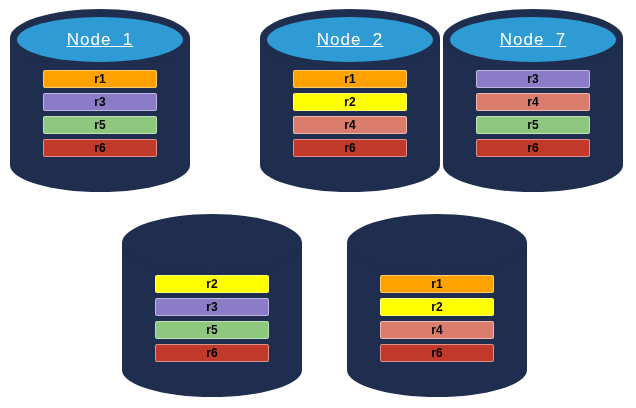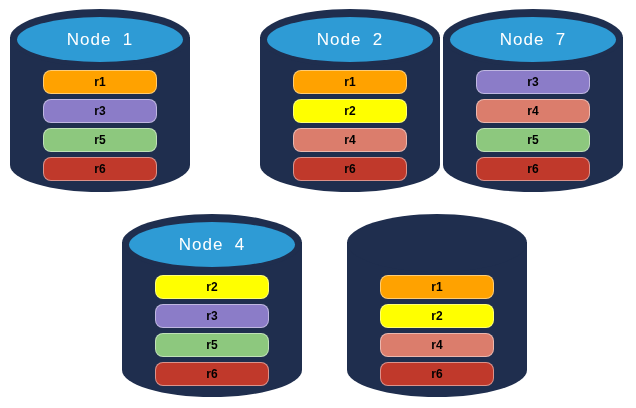--- a/index.html
+++ b/index.html
@@ -30,29 +30,30 @@
     position: absolute; left: 7px; right: 7px; top: 8px; height: 45px;
     border-radius: 50%;
     background: var(--blue);
     display: flex; align-items: center; justify-content: center;
   }
   .node-label {
     color: #ffffff;
     font-size: 17px;
     letter-spacing: 1px;
     white-space: pre;
+    text-decoration: underline;
   }
   .bars {
     position: absolute; left: 33px; right: 33px; top: 61px;
     display: flex; flex-direction: column; gap: 5px;
   }
   .bar {
-    height: 24px;
+    height: 18px;
     box-sizing: border-box;
-    border-radius: 8px;
+    border-radius: 2px;
     border: 1px solid rgba(255,255,255,0.45);
     display: flex; align-items: center; justify-content: center;
   }
   .bar-label {
     font-weight: bold;
     font-size: 12px;
     color: #000000;
     line-height: 1;
   }
   
@@ -130,23 +131,20 @@
         </div>
         <div class="bar" style="background: rgb(192, 57, 43);">
           <span class="bar-label">r6</span>
         </div>
       </div>
   </div>
     <div class="cylinder pos-3">
     <div class="cyl-bottom"></div>
     <div class="cyl-rect"></div>
     <div class="cyl-top-dark"></div>
-    <div class="cyl-top">
-      <span class="node-label">Node  4</span>
-    </div>
     <div class="bars">
         <div class="bar" style="background: rgb(255, 255, 0);">
           <span class="bar-label">r2</span>
         </div>
         <div class="bar" style="background: rgb(139, 124, 200);">
           <span class="bar-label">r3</span>
         </div>
         <div class="bar" style="background: rgb(141, 200, 126);">
           <span class="bar-label">r5</span>
         </div>

